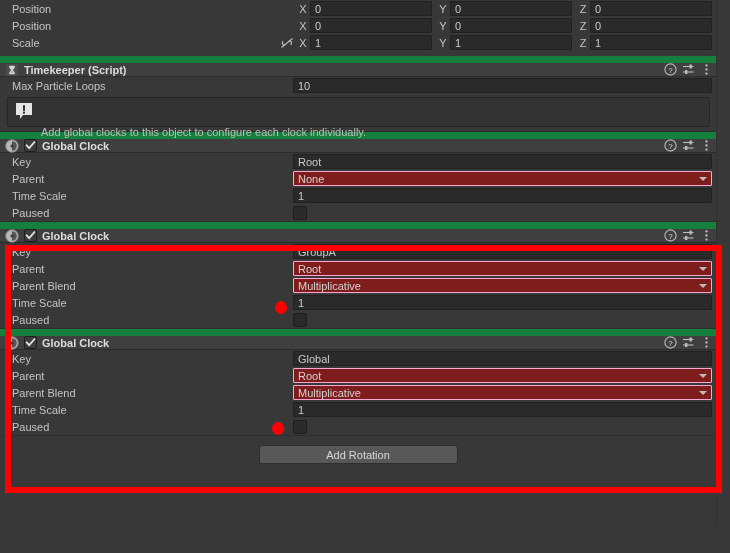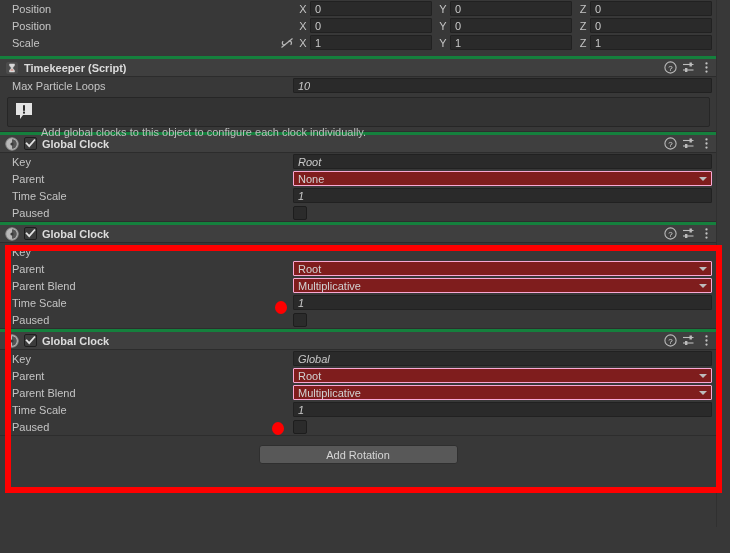--- a/index.html
+++ b/index.html
@@ -47,21 +47,21 @@
     box-sizing: border-box;
     display: flex;
     align-items: center;
     padding-left: 4px;
     color: #c9c9c9;
     font-size: 11px;
     border-radius: 1px;
     overflow: hidden;
     white-space: nowrap;
   }
-  .field.wide { flex: 1 1 auto; margin-right: 4px; font-style: italic; }
+  .field.wide { flex: 1 1 auto; margin-right: 4px; }
 
   
   .vec-axis {
     width: 14px;
     flex: 0 0 14px;
     text-align: center;
     color: #c4c4c4;
     font-size: 11px;
   }
   .vec-field {
@@ -85,21 +85,21 @@
     box-sizing: border-box;
     white-space: nowrap;
   }
 
   
   .comp-header {
     display: flex;
     align-items: center;
     height: 21px;
     background: #3f3f3f;
-    border-top: 3px solid #15803d;
+    border-top: 7px solid #15803d;
     border-bottom: 1px solid #2c2c2c;
     padding-left: 4px;
     box-sizing: border-box;
   }
   .comp-icon {
     width: 16px;
     height: 16px;
     flex: 0 0 16px;
     margin-right: 4px;
     display: flex;
@@ -450,20 +450,21 @@
           <div class="hdr-btn">
             <svg width="13" height="13" viewBox="0 0 13 13">
               <circle cx="6.5" cy="2.4" r="1.15" fill="#c4c4c4"></circle>
               <circle cx="6.5" cy="6.5" r="1.15" fill="#c4c4c4"></circle>
               <circle cx="6.5" cy="10.6" r="1.15" fill="#c4c4c4"></circle>
             </svg>
           </div>
         </div>
         <div class="row">
           <div class="row-label">Key</div>
+          <div class="field wide">GroupA</div>
         </div>
         <div class="row">
           <div class="row-label">Parent</div>
           <div class="dd">
             <span class="dd-label">Root</span>
             <span class="dd-arrow"></span>
           </div>
         </div>
         <div class="row">
           <div class="row-label">Parent Blend</div>

